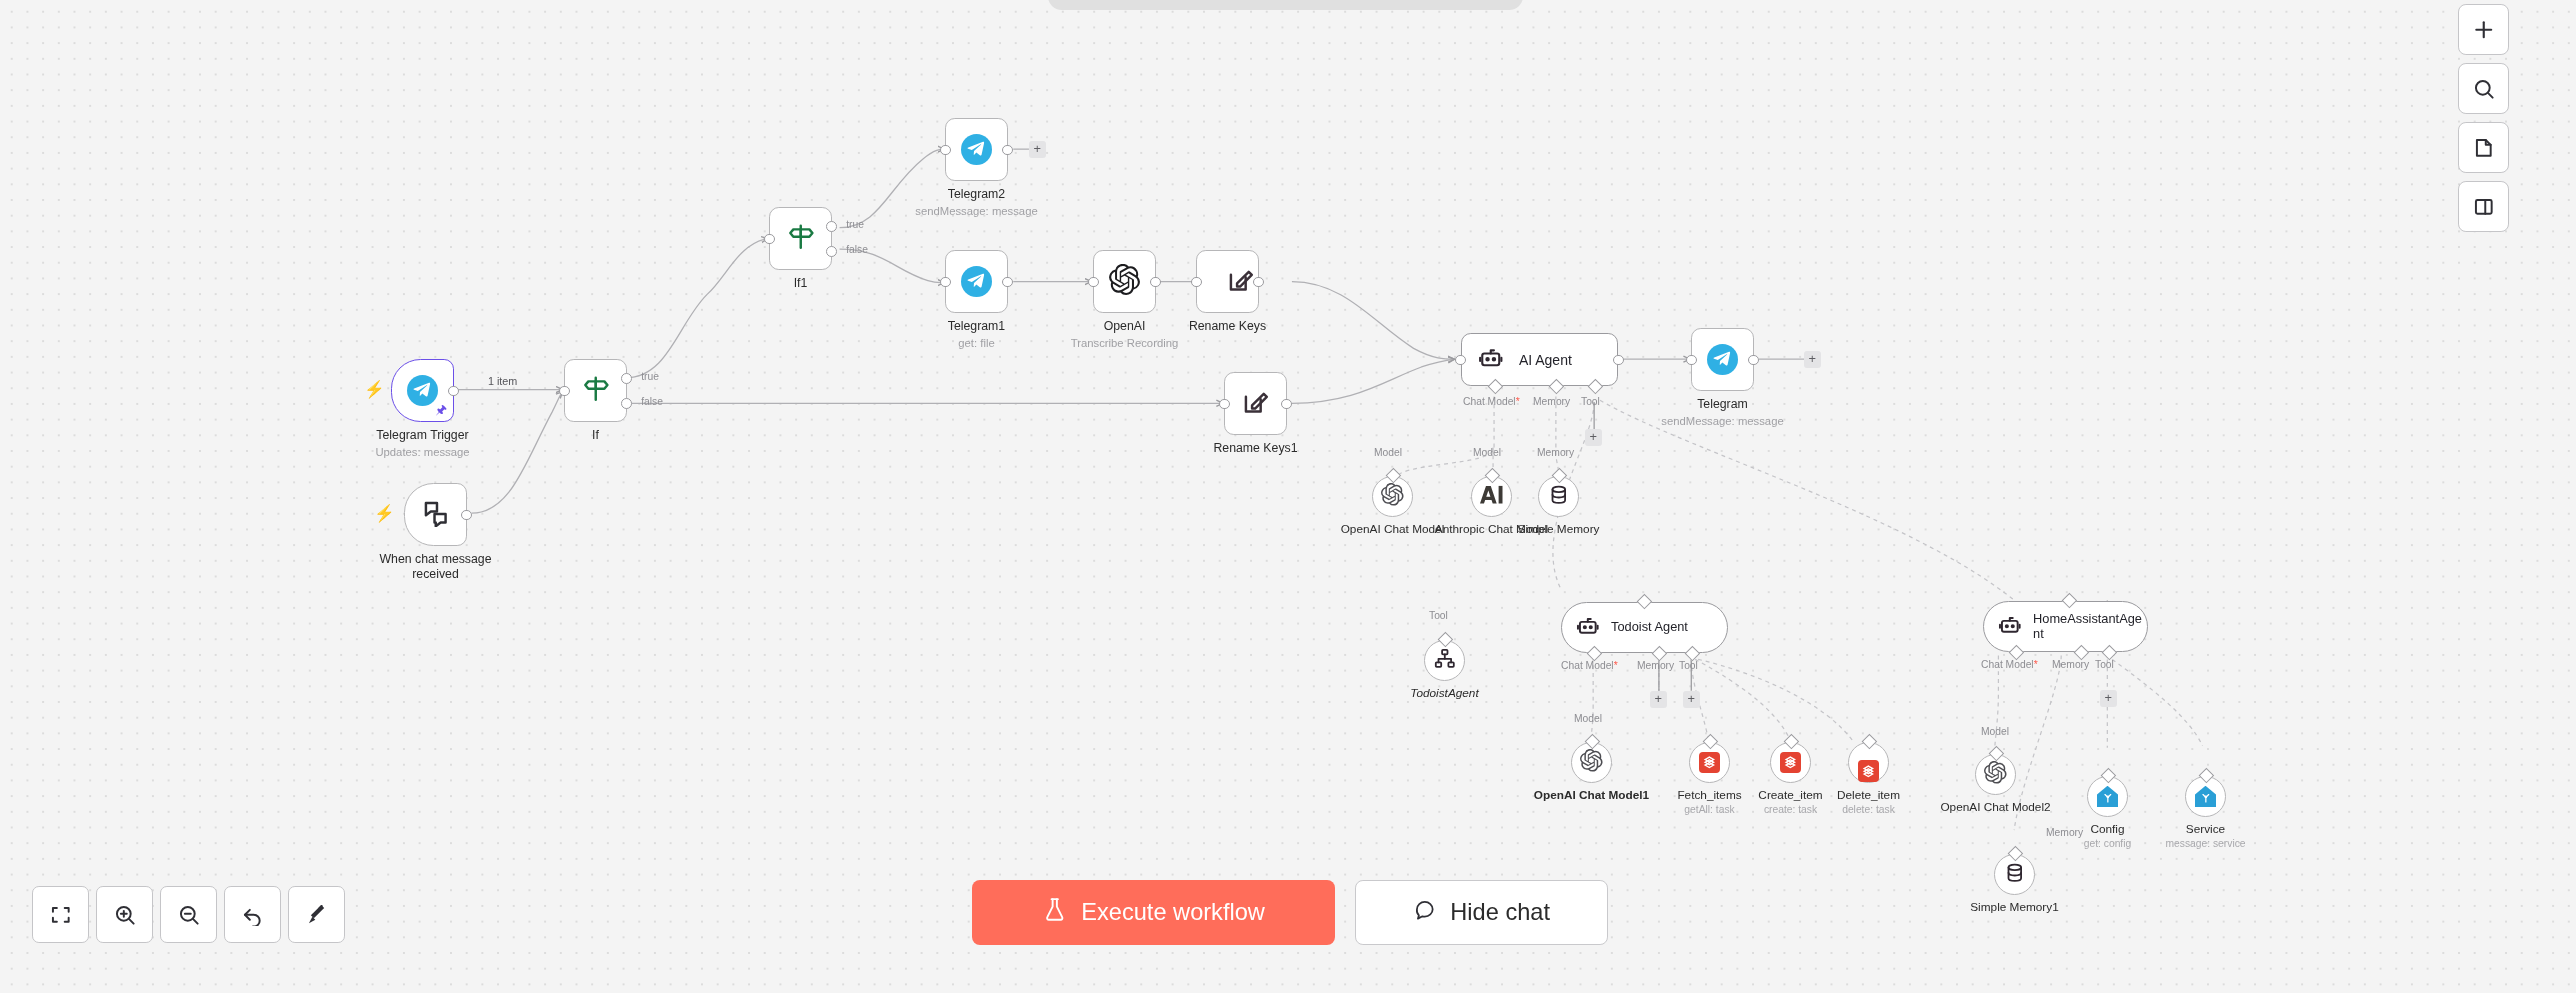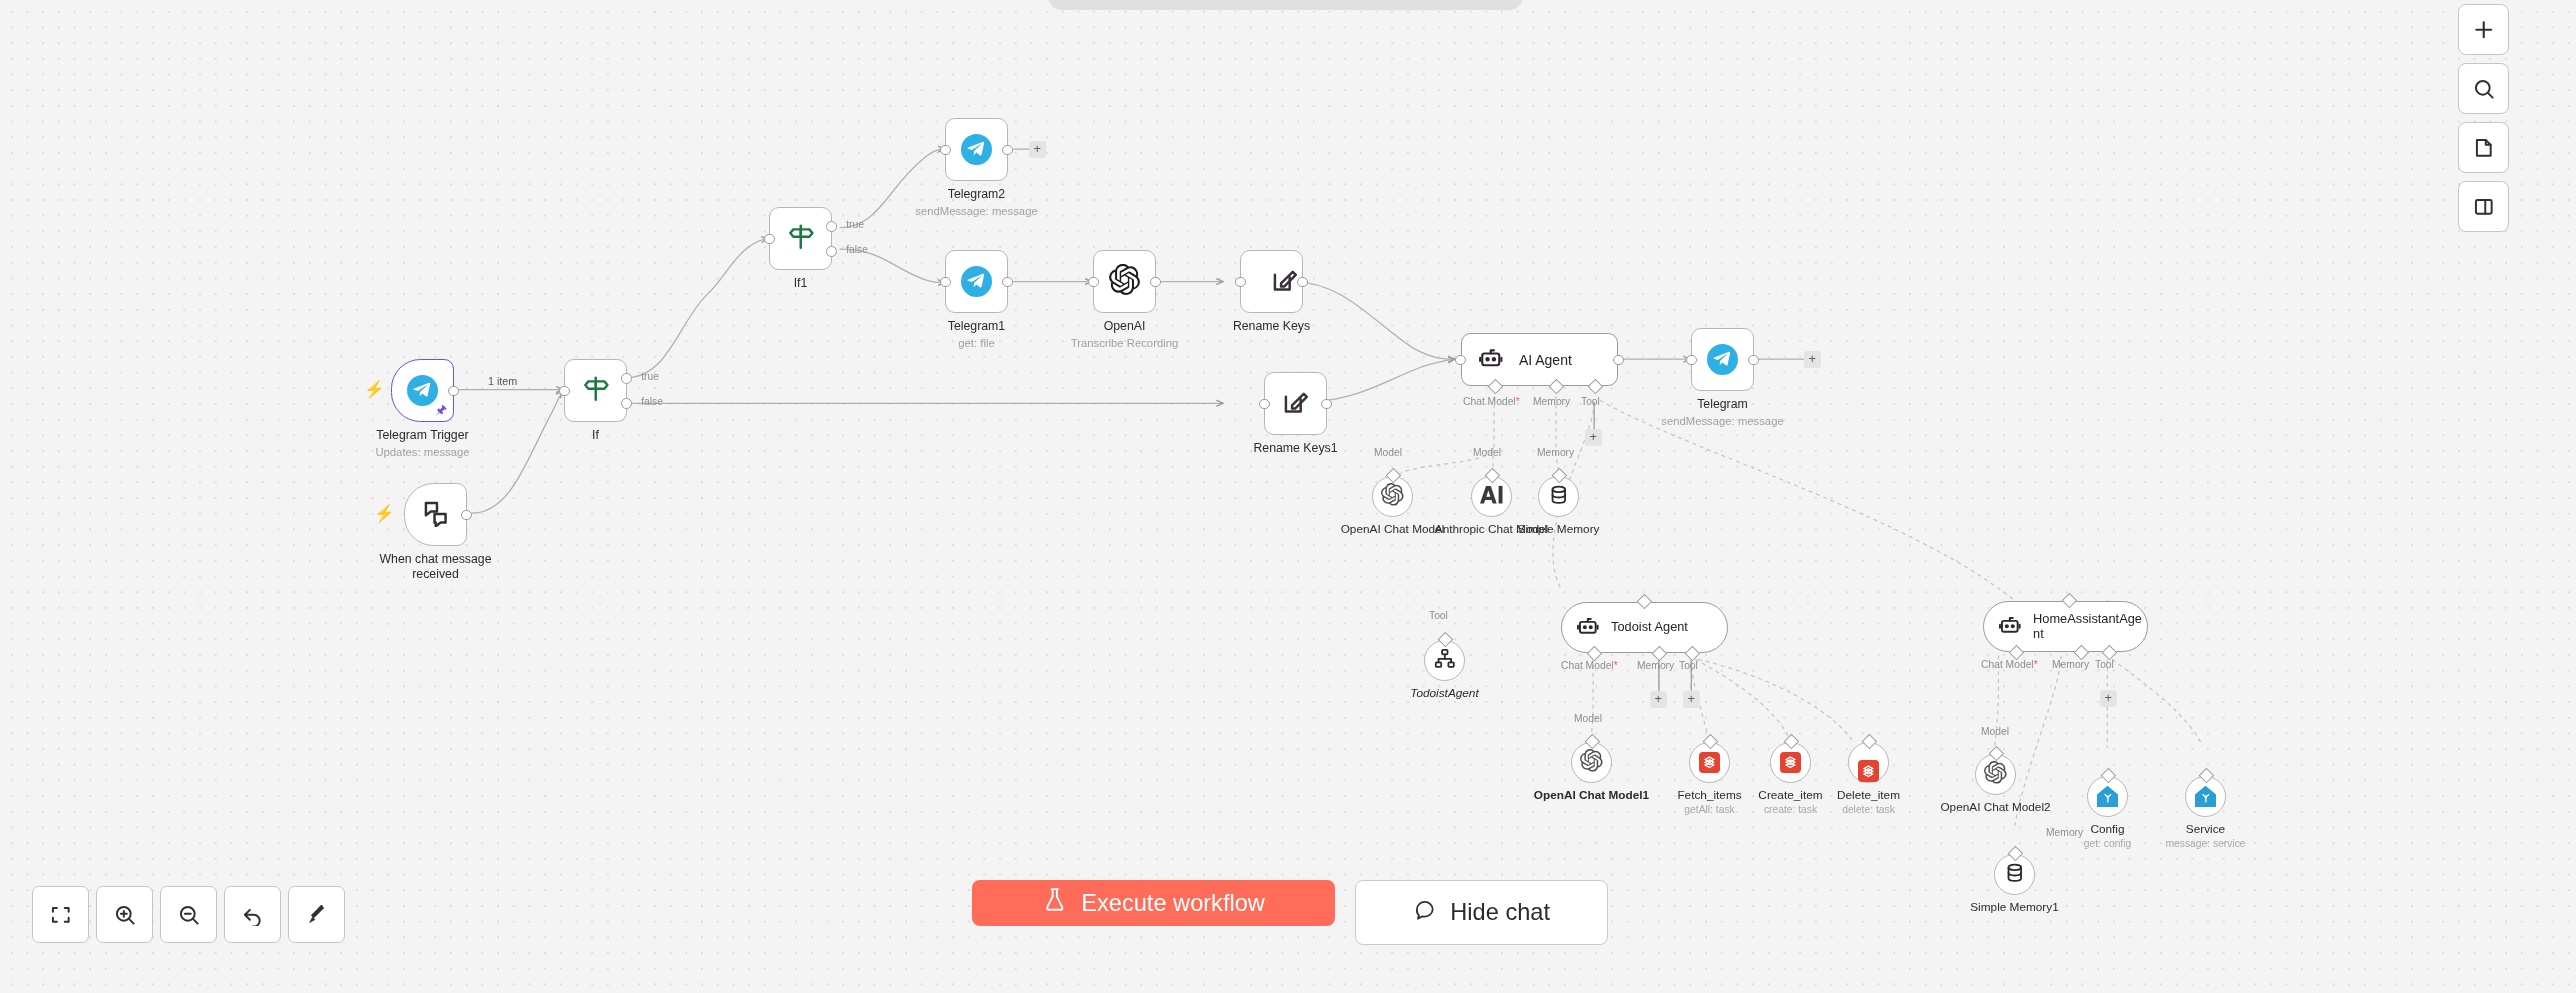--- a/index.html
+++ b/index.html
@@ -200,21 +200,21 @@
     width: 57px; height: 57px;
     background: #fff;
     border: 1.5px solid #c5c5c8;
     border-radius: 6.9px;
     display: flex; align-items: center; justify-content: center;
     cursor: pointer;
   }
   .exec-btn {
     position: absolute;
     left: 972px; top: 880px;
-    width: 363px; height: 46px;
+    width: 363px; height: 65px;
     background: #ff6d5a;
     border: none; border-radius: 7.9px;
     display: flex; align-items: center; justify-content: center;
     gap: 13.7px;
     color: #fff;
     font-size: 23.6px;
     font-family: "Liberation Sans", sans-serif;
     cursor: pointer;
   }
   .chat-btn {
@@ -415,33 +415,33 @@
       <svg width="31" height="31" viewBox="0 0 24 24" fill="#1d1d20">
           <path d="M22.28 9.82a5.99 5.99 0 0 0-.52-4.91 6.05 6.05 0 0 0-6.51-2.9A6 6 0 0 0 4.98 4.18a5.99 5.99 0 0 0-4 2.9 6.05 6.05 0 0 0 .74 7.09 5.98 5.98 0 0 0 .51 4.91 6.05 6.05 0 0 0 6.52 2.9A5.98 5.98 0 0 0 13.26 24a6.06 6.06 0 0 0 5.77-4.21 5.99 5.99 0 0 0 4-2.9 6.06 6.06 0 0 0-.75-7.07zm-9.02 12.6a4.48 4.48 0 0 1-2.88-1.04l.14-.08 4.78-2.76a.8.8 0 0 0 .4-.68v-6.74l2.02 1.17a.07.07 0 0 1 .04.05v5.58a4.5 4.5 0 0 1-4.5 4.5zM3.6 18.3a4.47 4.47 0 0 1-.54-3.01l.14.09 4.79 2.76a.78.78 0 0 0 .78 0l5.84-3.37v2.33a.08.08 0 0 1-.03.06l-4.84 2.8a4.5 4.5 0 0 1-6.14-1.65zM2.34 7.9a4.49 4.49 0 0 1 2.35-1.98v5.68a.77.77 0 0 0 .38.67l5.83 3.36-2.02 1.17a.08.08 0 0 1-.07 0l-4.84-2.8A4.5 4.5 0 0 1 2.34 7.9zm16.6 3.86-5.83-3.4L15.13 7.2a.07.07 0 0 1 .07 0l4.83 2.8a4.49 4.49 0 0 1-.68 8.1v-5.68a.78.78 0 0 0-.4-.66zm2.01-3.02-.14-.09-4.78-2.79a.78.78 0 0 0-.79 0L9.4 9.23V6.9a.07.07 0 0 1 .03-.06l4.83-2.79a4.5 4.5 0 0 1 6.68 4.66zM8.3 12.87l-2.02-1.17a.08.08 0 0 1-.04-.05V6.08a4.5 4.5 0 0 1 7.38-3.45l-.14.08L8.7 5.47a.8.8 0 0 0-.4.68zm1.1-2.37 2.6-1.5 2.6 1.5v3l-2.6 1.5-2.6-1.5z"></path>
         </svg>
     </span>
     <div class="port" style="left:-5.9px; top:25.5px;"></div>
     <div class="port" style="right:-5.9px; top:25.5px;"></div>
     <div class="node-label">OpenAI</div>
     <div class="node-sub">Transcribe Recording</div>
   </div>
 
-  <div class="node sq" style="left:1240px; top:250px;padding-left:27px;">
+  <div class="node sq" style="left:1196px; top:250px;padding-left:27px;">
     <span>
       <svg width="29.5" height="29.5" viewBox="0 0 24 24" fill="none" stroke="#3a3038" stroke-width="2" stroke-linecap="round" stroke-linejoin="round">
         <path d="M4 8v12h12V10"></path>
           <path d="M9 15l9.5-9.5 2.5 2.5L11.5 17.5H9z"></path>
       </svg>
     </span>
     <div class="port" style="left:-5.9px; top:25.5px;"></div>
     <div class="port" style="right:-5.9px; top:25.5px;"></div>
     <div class="node-label">Rename Keys</div>
   </div>
 
-  <div class="node sq" style="left:1264px; top:372px;">
+  <div class="node sq" style="left:1224px; top:372px;">
     <span>
       <svg width="29.5" height="29.5" viewBox="0 0 24 24" fill="none" stroke="#3a3038" stroke-width="2" stroke-linecap="round" stroke-linejoin="round">
         <path d="M4 8v12h12V10"></path>
           <path d="M9 15l9.5-9.5 2.5 2.5L11.5 17.5H9z"></path>
       </svg>
     </span>
     <div class="port" style="left:-5.9px; top:25.5px;"></div>
     <div class="port" style="right:-5.9px; top:25.5px;"></div>
     <div class="node-label">Rename Keys1</div>
   </div>

